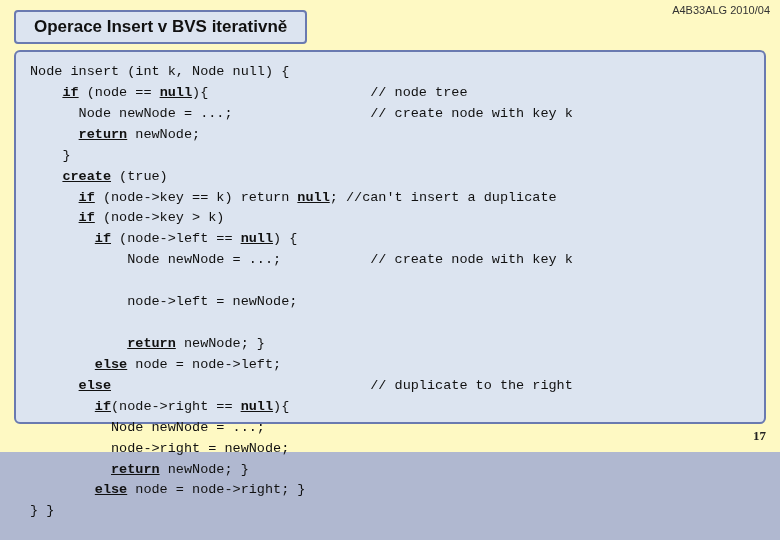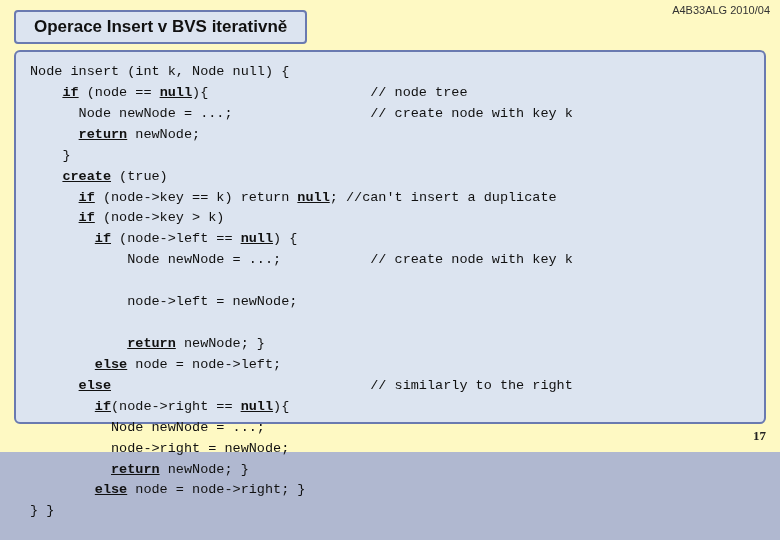--- a/index.html
+++ b/index.html
@@ -96,21 +96,21 @@
   <span>  <span class="kw">create</span> (true)</span>
   <span>    <span class="kw">if</span> (node-&gt;key == k) return <span class="kw">null</span>; //can't insert a duplicate</span>
   <span>    <span class="kw">if</span> (node-&gt;key &gt; k)</span>
   <span>      <span class="kw">if</span> (node-&gt;left == <span class="kw">null</span>) {</span>
   <span>          Node newNode = ...;           <span class="comment">// create node with key k</span></span>
 
   <span>          node-&gt;left = newNode;</span>
 
   <span>          <span class="kw">return</span> newNode; }</span>
   <span>      <span class="kw">else</span> node = node-&gt;left;</span>
-  <span>    <span class="kw">else</span>                                <span class="comment">// similarly to the right</span></span>
+  <span>    <span class="kw">else</span>                                <span class="comment">// duplicate to the right</span></span>
   <span>      <span class="kw">if</span>(node-&gt;right == <span class="kw">null</span>){</span>
   <span>        Node newNode = ...;</span>
   <span>        node-&gt;right = newNode;</span>
   <span>        <span class="kw">return</span> newNode; }</span>
   <span>      <span class="kw">else</span> node = node-&gt;right; }</span>
 <span>} }</span></div>
 
   <div class="page-number">17</div>
 
 </div>

